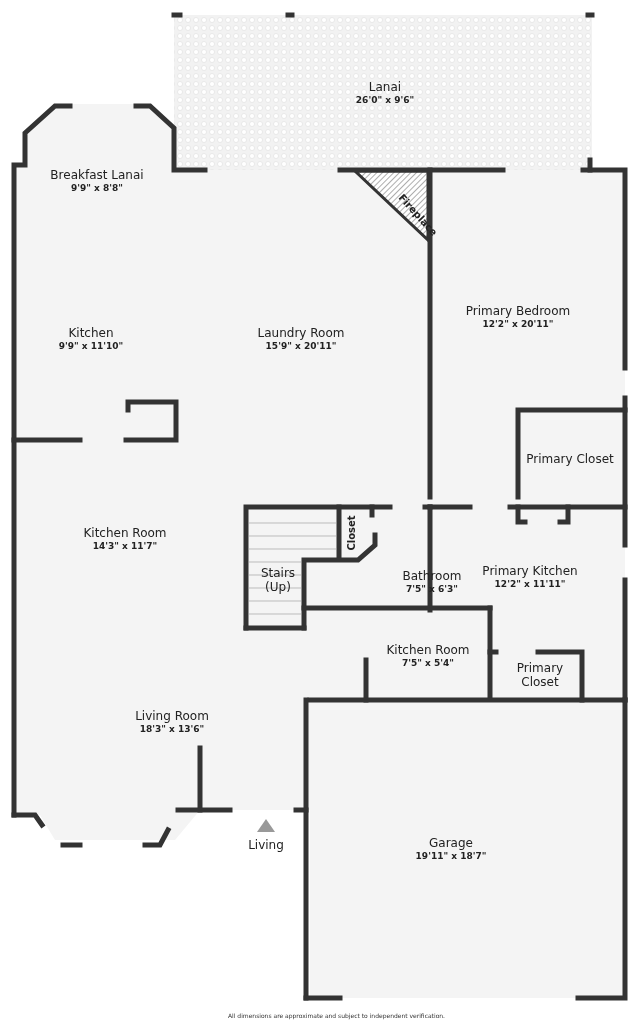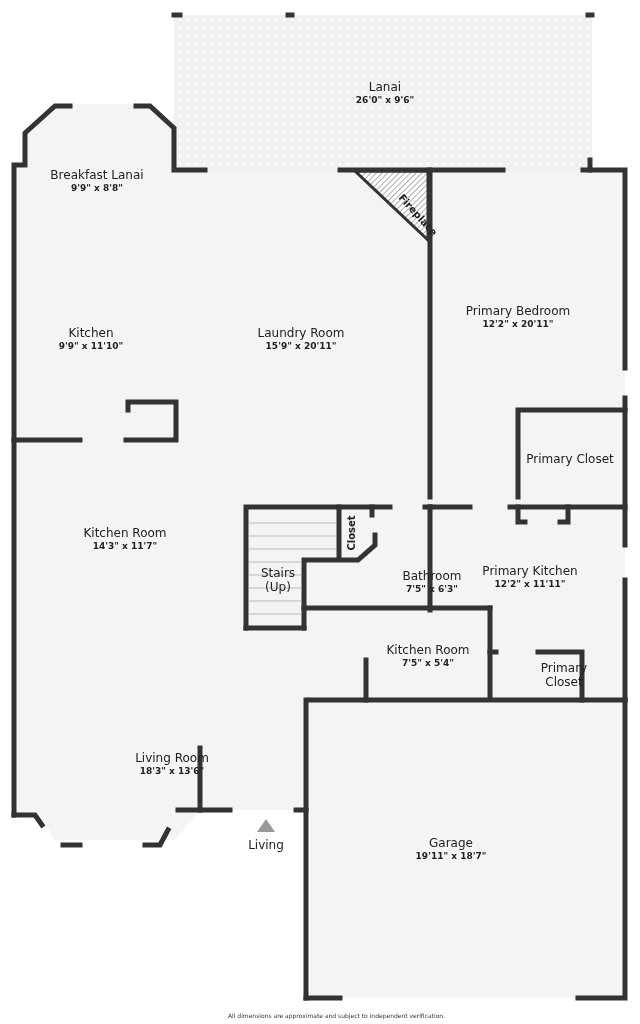--- a/index.html
+++ b/index.html
@@ -138,25 +138,25 @@
       <div class="d">7'5" x 6'3"</div>
     </div>
     <div class="lbl" style="left: 530px; top: 564px;">
       <div class="n">Primary Kitchen</div>
       <div class="d">12'2" x 11'11"</div>
     </div>
     <div class="lbl" style="left: 428px; top: 643px;">
       <div class="n">Kitchen Room</div>
       <div class="d">7'5" x 5'4"</div>
     </div>
-    <div class="lbl" style="left: 540px; top: 661px; margin-left: 24px;">
+    <div class="lbl" style="left: 540px; top: 661px;">
       <div class="n">Primary</div>
       <div class="n">Closet</div>
     </div>
-    <div class="lbl" style="left: 172px; top: 709px; margin-top: 42px;">
+    <div class="lbl" style="left: 172px; top: 709px;">
       <div class="n">Living Room</div>
       <div class="d">18'3" x 13'6"</div>
     </div>
     <div class="lbl" style="left: 451px; top: 836px;">
       <div class="n">Garage</div>
       <div class="d">19'11" x 18'7"</div>
     </div>
   </div>
 <div class="lbl" style="left:266px;top:838px;">
     <div class="n">Living</div>

